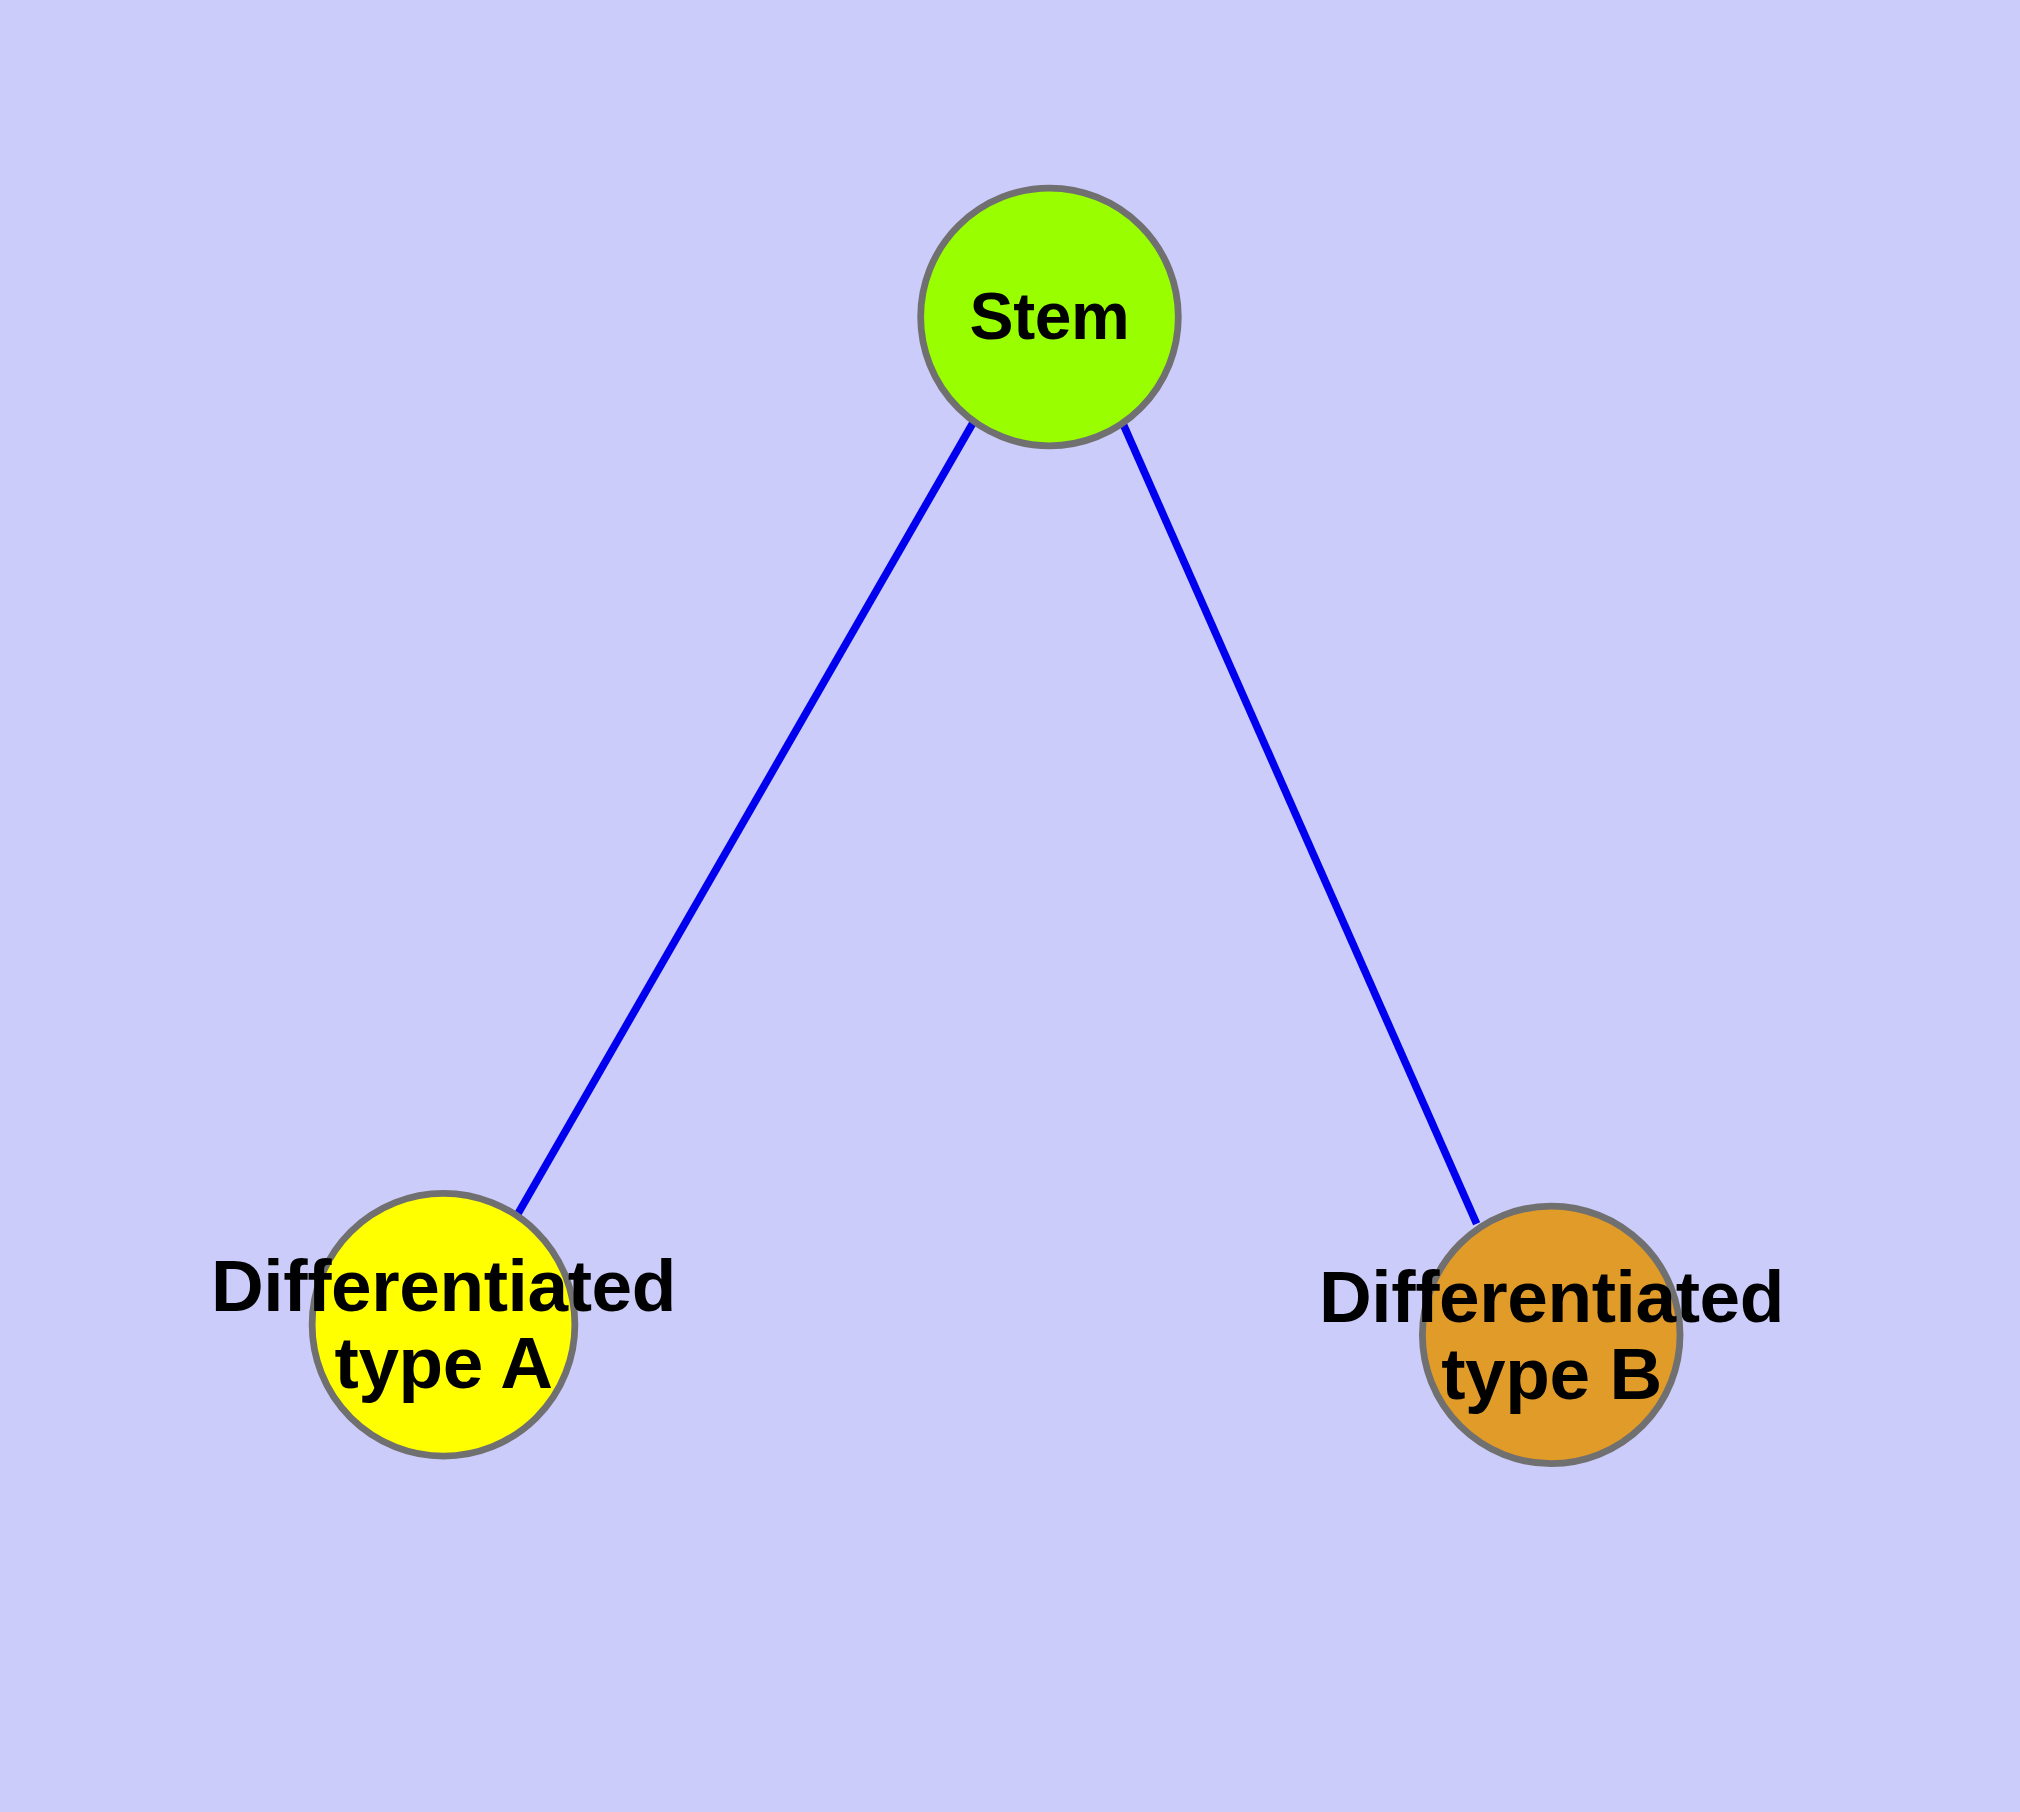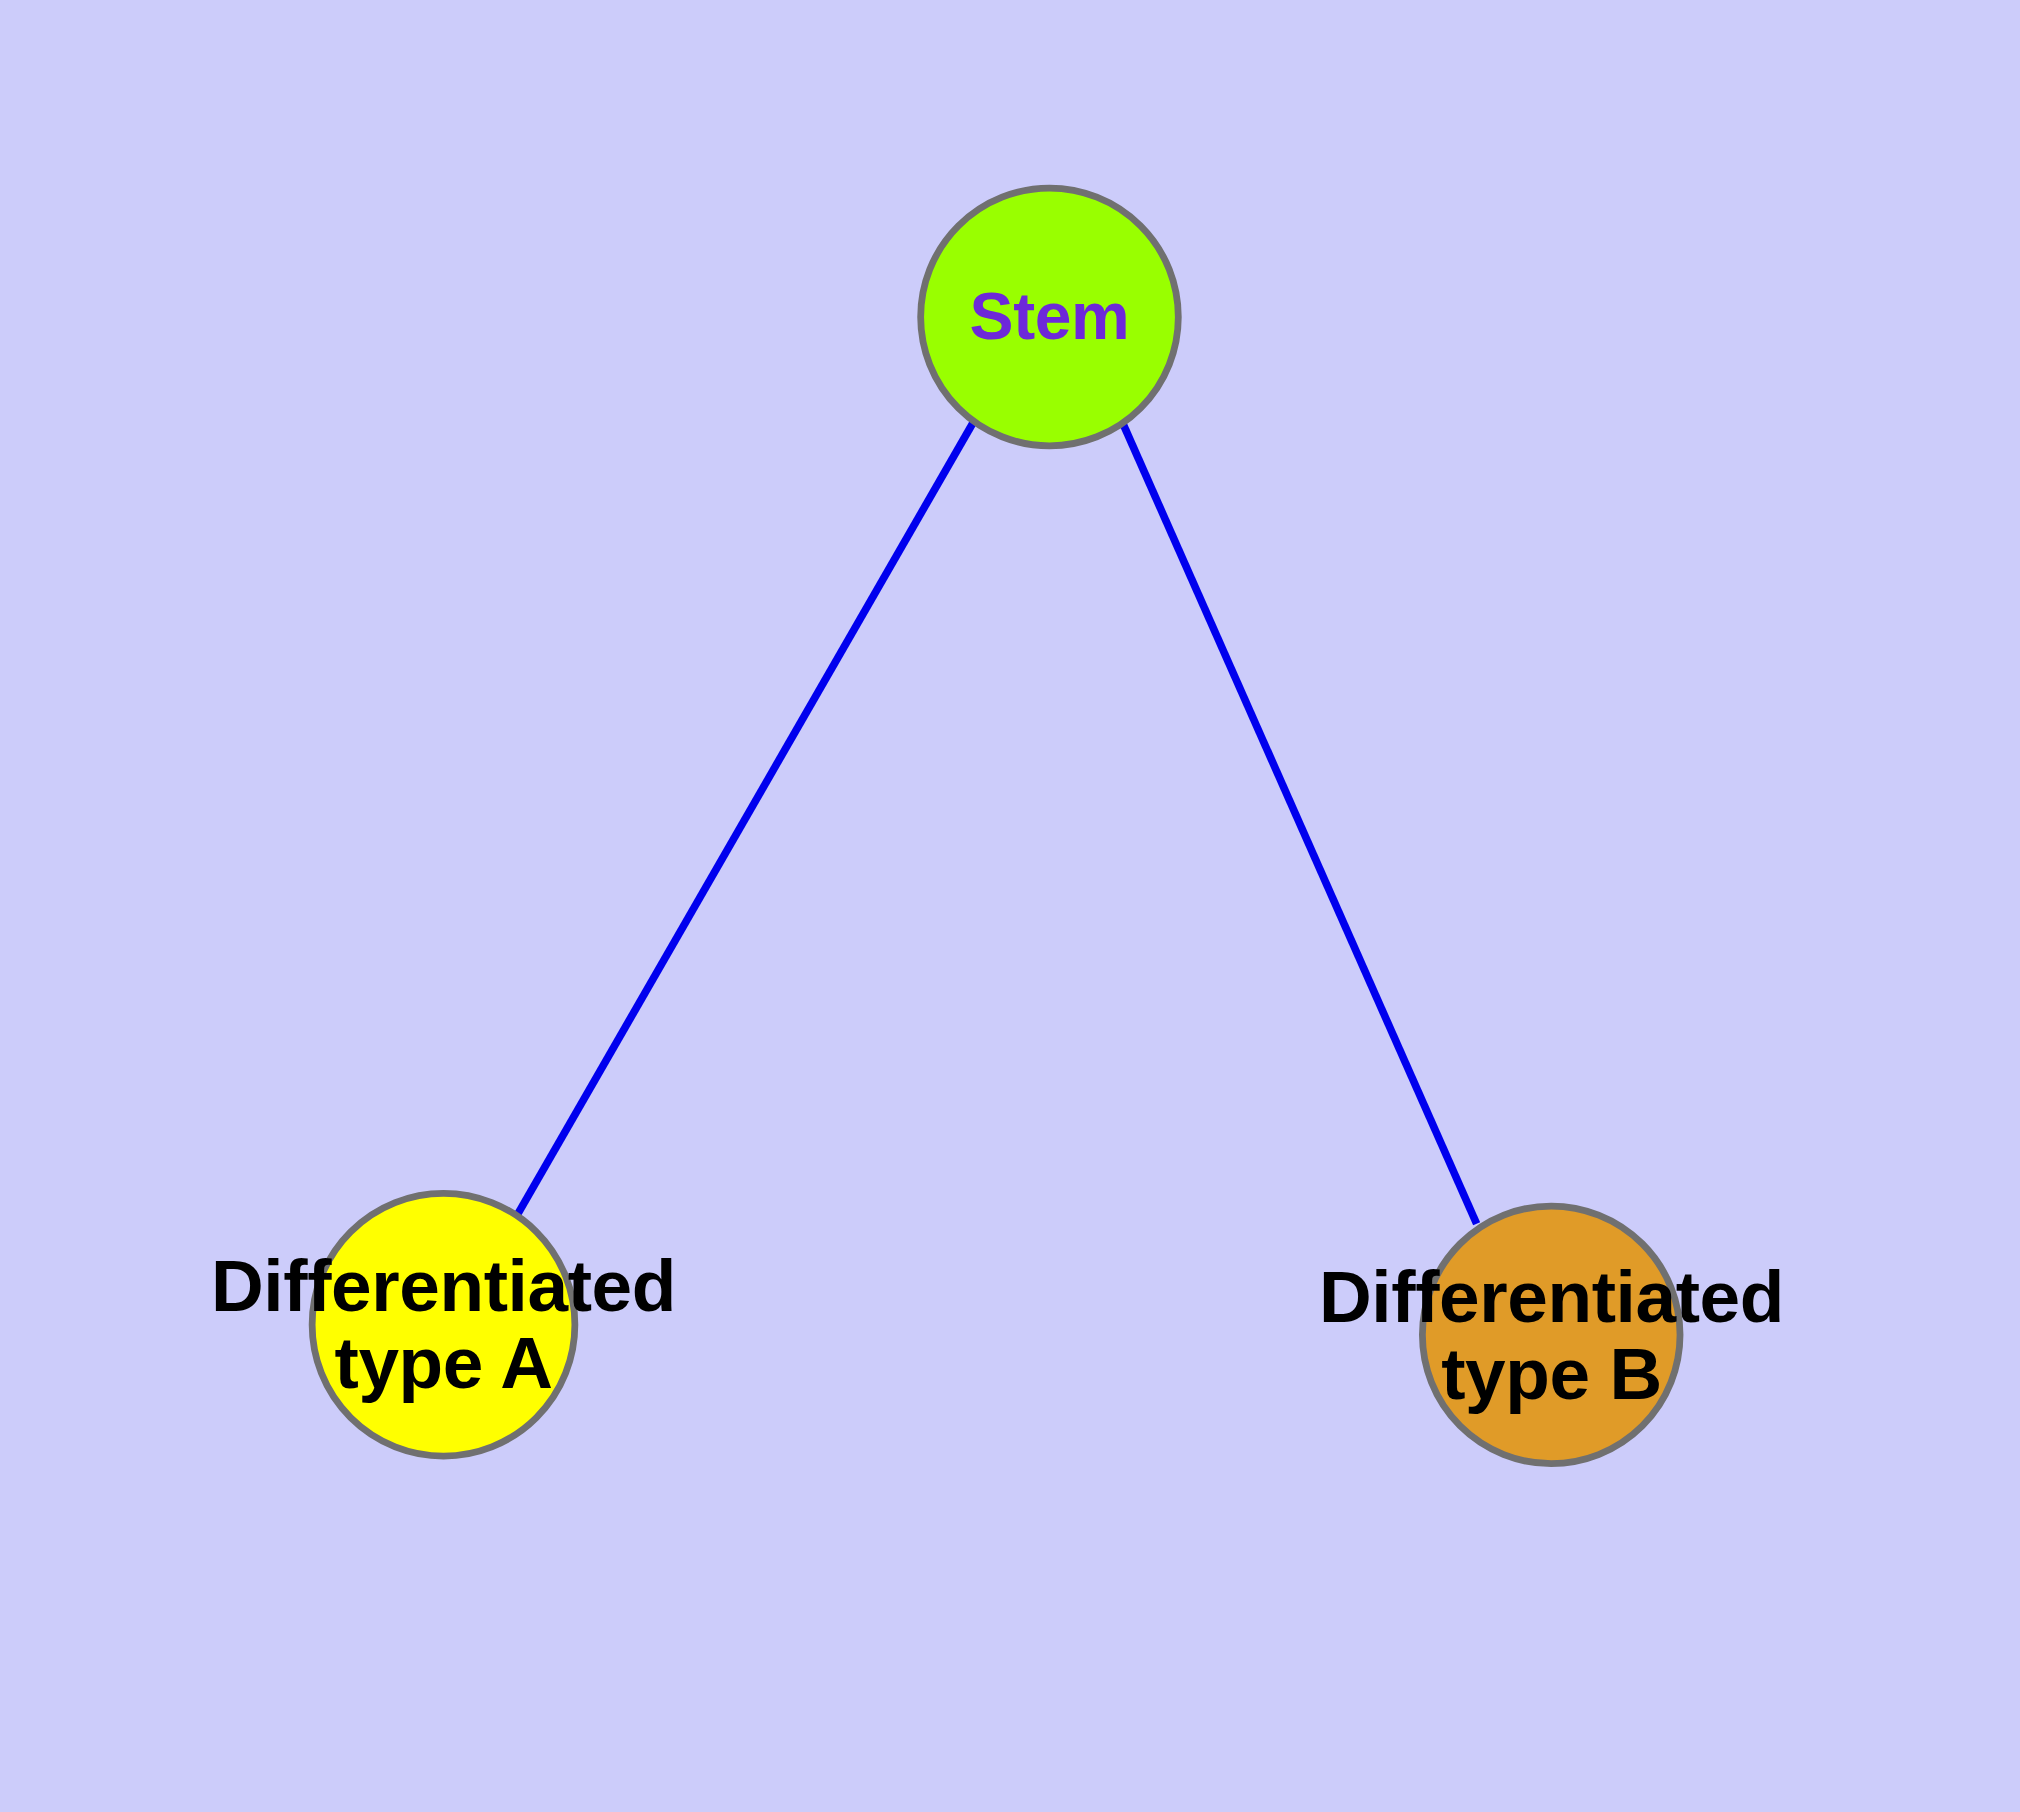--- a/index.html
+++ b/index.html
@@ -63,21 +63,21 @@
       <line class="edge-line" x1="1323" y1="496" x2="1742" y2="1444" stroke="#0000ee" stroke-width="9"></line>
     </g>
 
     <g>
       <circle class="node-circle" cx="1238" cy="374" r="152" fill="#99ff00" stroke="#707070" stroke-width="8"></circle>
       <circle class="node-circle" cx="523" cy="1563" r="155" fill="#ffff00" stroke="#707070" stroke-width="8"></circle>
       <circle class="node-circle" cx="1830" cy="1575" r="152" fill="#e09b28" stroke="#707070" stroke-width="8"></circle>
     </g>
   </svg>
 
-  <div class="node-label label-stem" style="font-size: 66px; color: #6d28d9; width: 1187px; left: 456px; top: 282px;">Stem</div>
+  <div class="node-label label-stem" style="font-size: 66px; color: #000000; width: 1187px; left: 456px; top: 282px;">Stem</div>
 
   <div class="node-label label-diff" style="font-size: 73px; color: rgb(0, 0, 0); width: 1187px; left: -150px; top: 1247px;">Differentiated
 type A</div>
 
   <div class="node-label label-diff" style="font-size: 73px; color: rgb(0, 0, 0); width: 1187px; left: 958px; top: 1258px;">Differentiated
 type B</div>
 
 </div>
 
 

